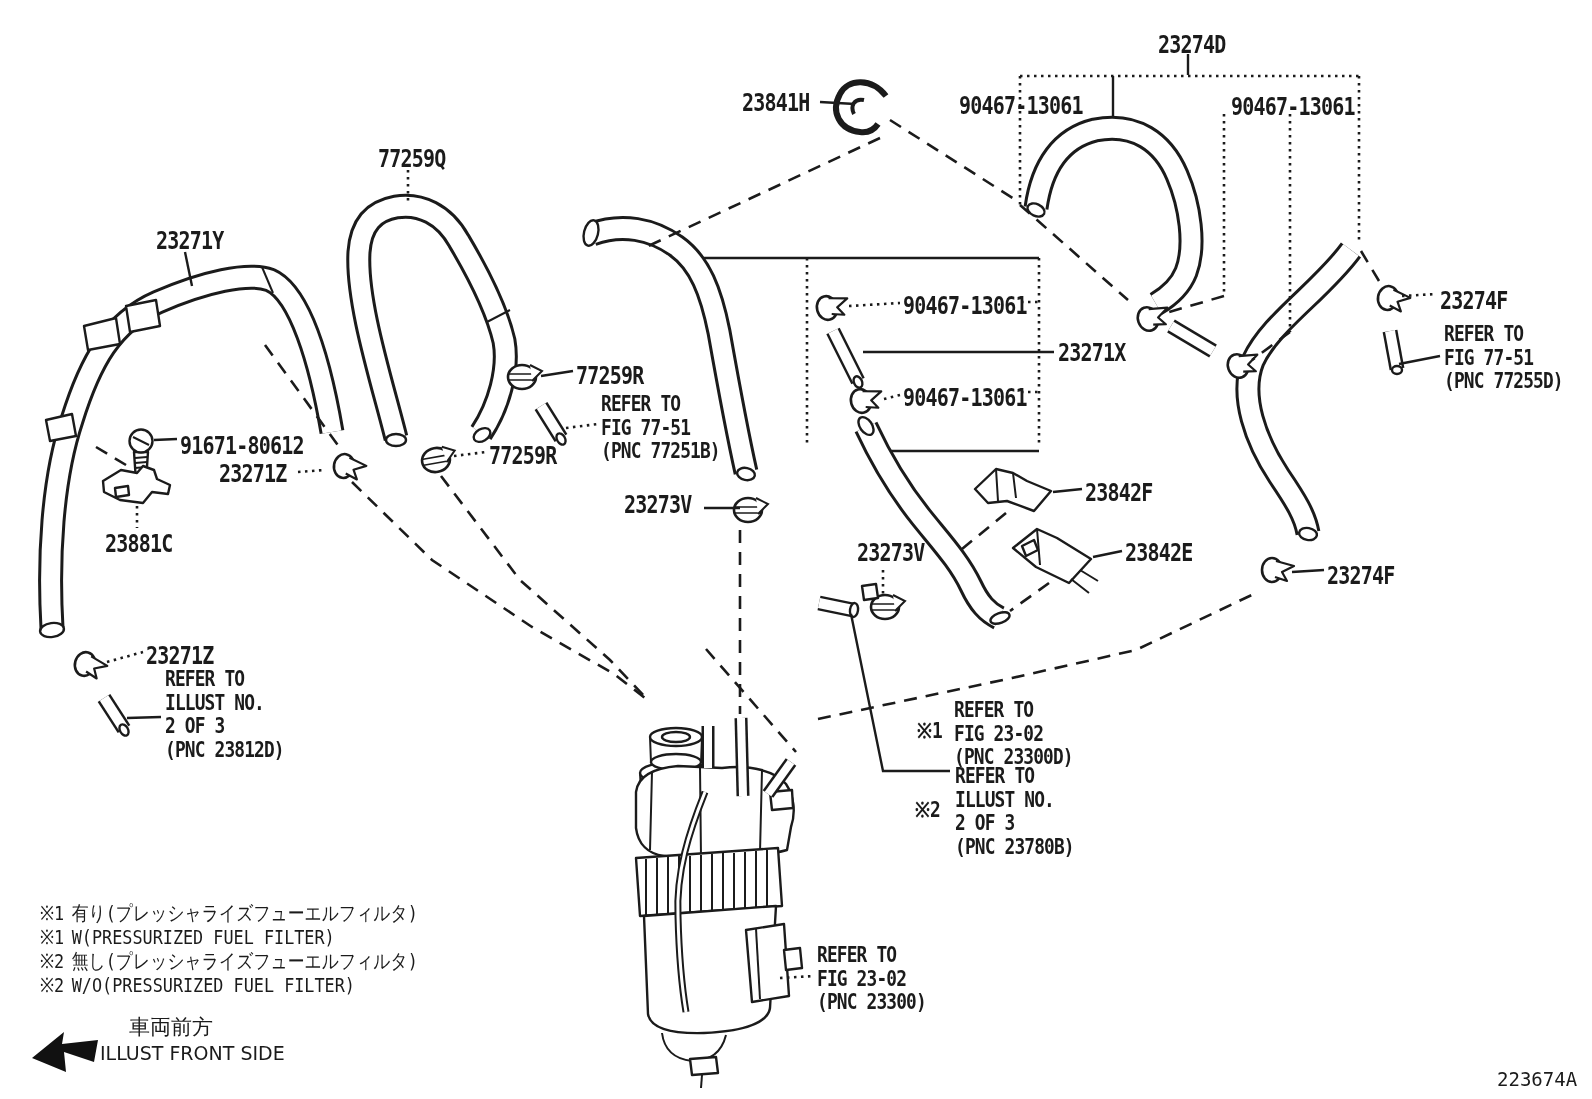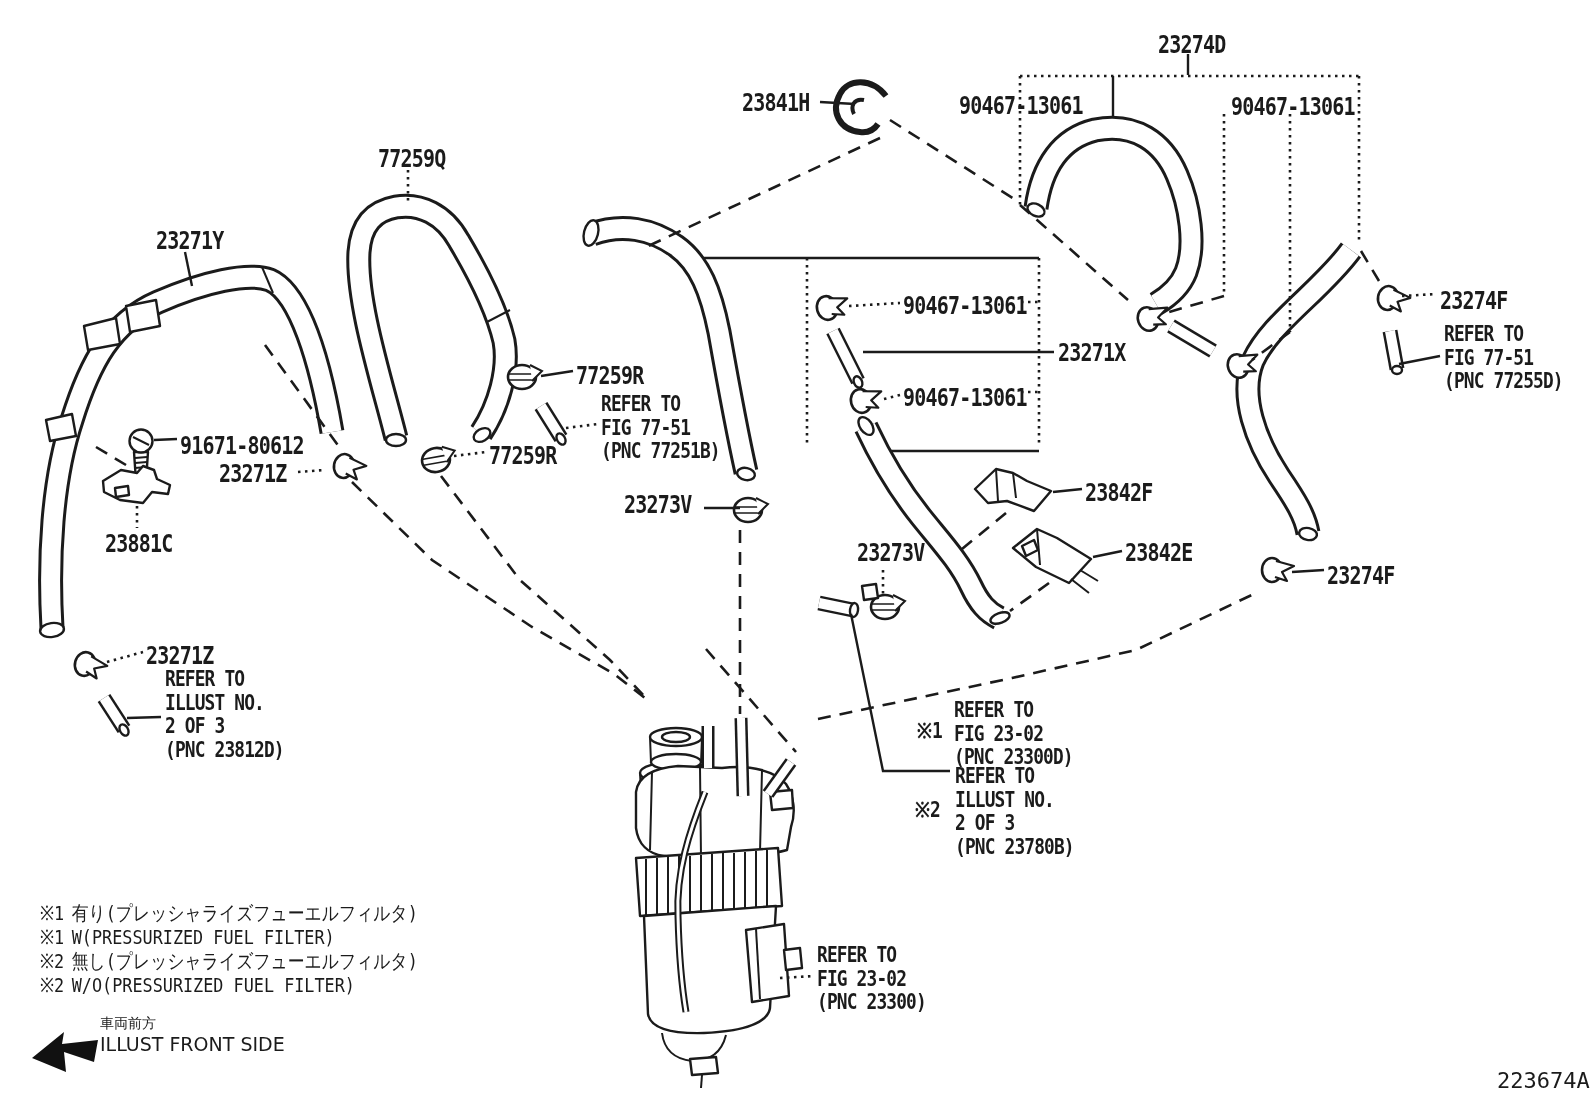--- a/index.html
+++ b/index.html
@@ -19,22 +19,22 @@
   .thin { fill:none; stroke:#1b1b1b; stroke-width:2; }
   .pl   { position:absolute; font-weight:bold; font-size:25px; letter-spacing:-1px;
           white-space:nowrap; transform:scaleX(.8); transform-origin:0 0; }
   .ref  { position:absolute; font-weight:bold; font-size:21px; line-height:1.12; letter-spacing:-1px;
           white-space:pre-line; transform:scaleX(.85); transform-origin:0 0; }
   .mark { position:absolute; font-weight:bold; font-size:21px; transform:scaleX(.85); transform-origin:0 0; }
   .fnotes { position:absolute; font-size:20px; line-height:1.2; white-space:nowrap;
             transform:scaleX(.84); transform-origin:0 0; }
   .fn-mark { margin-right:9px; }
   .front { position:absolute; font-size:19px; line-height:1.3; font-family:"DejaVu Sans","Liberation Sans",sans-serif; }
-  .front .jp { font-size:14px; }
-  .code { position:absolute; font-size:22px; }
+  .front .jp { font-size:21px;margin-left:29px; }
+  .code { position:absolute; font-size:19px; }
 </style>
 </head>
 <body>
 
 <div class="stage">
 
 <svg class="art" width="1592" height="1099" viewBox="0 0 1592 1099">
   <defs>
     <g id="clampG">
       <ellipse rx="10" ry="12" fill="#fff" stroke="#1b1b1b" stroke-width="2.6"></ellipse>

